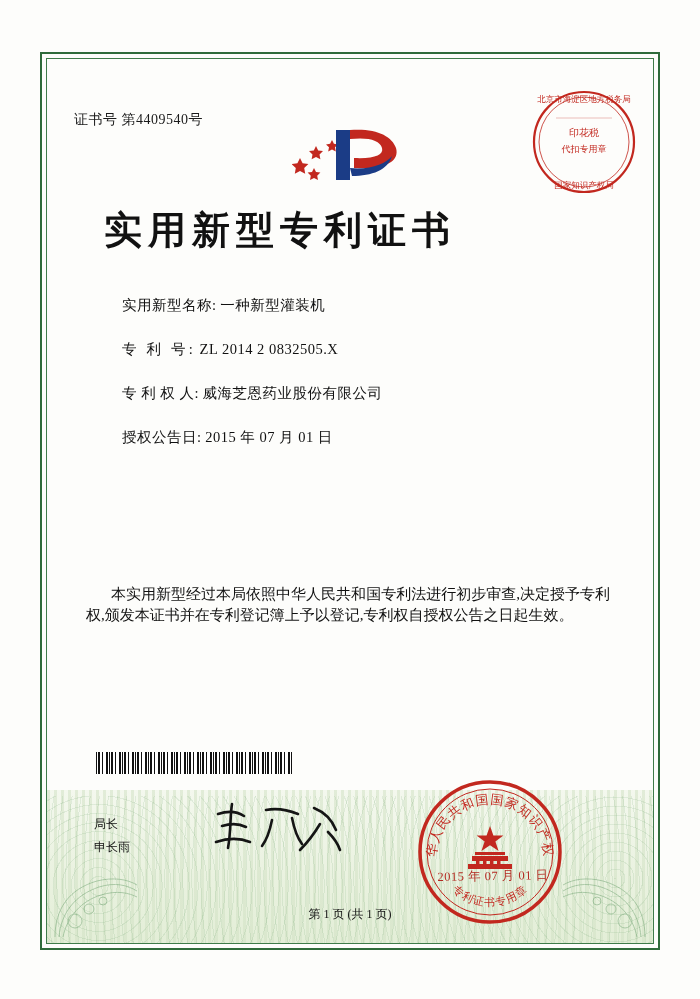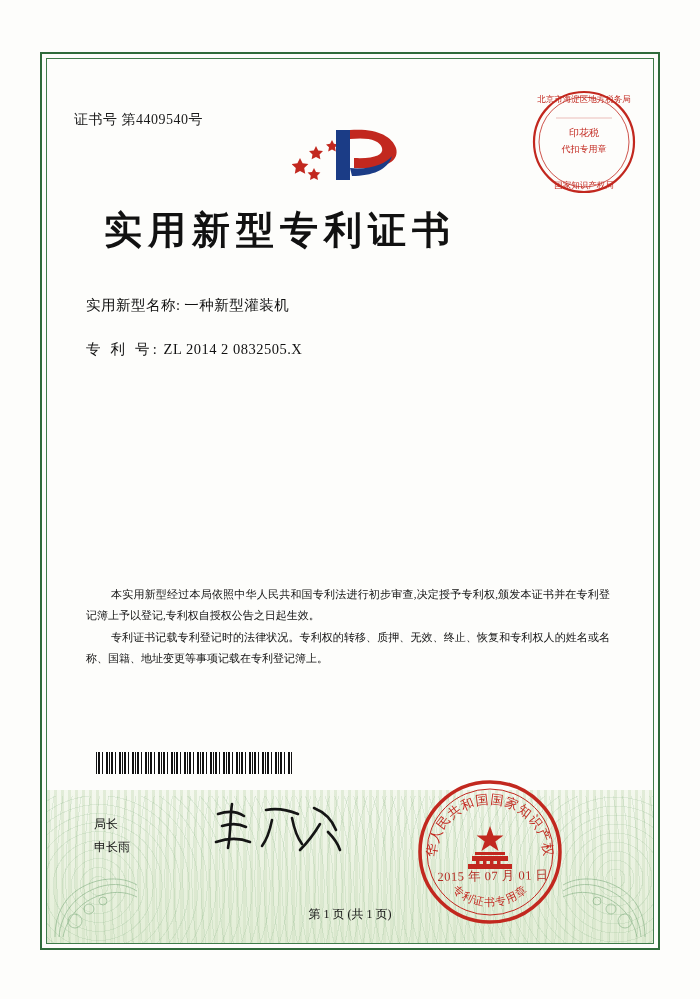--- a/index.html
+++ b/index.html
@@ -106,30 +106,30 @@
     position: absolute;
     left: 86px; top: 296px;
     width: 520px;
   }
   .field-row {
     font-size: 14.5px;
     color: #111;
     margin-bottom: 25px;
     white-space: nowrap;
   }
-  .field-label { letter-spacing: 0.5px; }
+  .field-label { letter-spacing: 0.5px; margin-left: 36px; }
   .field-value { letter-spacing: 0.5px; }
   .field-row.wide .field-label { letter-spacing: 3.2px; }
 
   
   .body-text {
     position: absolute;
     left: 86px; top: 584px;
     width: 524px;
-    font-size: 11px;
+    font-size: 15px;
     line-height: 21px;
     color: #111;
     text-align: justify;
   }
   .body-text p {
     margin: 0 0 1px 0;
     text-indent: 25px;
   }
 
   
@@ -246,25 +246,32 @@
 
   <div class="fields">
     <div class="field-row">
       <span class="field-label">实用新型名称:</span>
       <span class="field-value">一种新型灌装机</span>
     </div>
     <div class="field-row wide">
       <span class="field-label">专  利  号:</span>
       <span class="field-value">ZL 2014 2 0832505.X</span>
     </div>
+    <div class="field-row">
+      <span class="field-label">专 利 权 人:</span>
+      <span class="field-value">威海芝恩药业股份有限公司</span>
+    </div>
+    <div class="field-row">
+      <span class="field-label">授权公告日:</span>
+      <span class="field-value">2015 年 07 月 01 日</span>
+    </div>
   </div>
 
   <div class="body-text">
     <p>本实用新型经过本局依照中华人民共和国专利法进行初步审查,决定授予专利权,颁发本证书并在专利登记簿上予以登记,专利权自授权公告之日起生效。</p>
-    <p>专利证书记载专利登记时的法律状况。专利权的转移、质押、无效、终止、恢复和专利权人的姓名或名称、国籍、地址变更等事项记载在专利登记簿上。</p>
   </div>
 
   <div class="barcode"></div>
 
   <div class="director">
     <div>局长</div>
     <div>申长雨</div>
   </div>
 
   <svg class="signature" viewBox="0 0 140 60">

